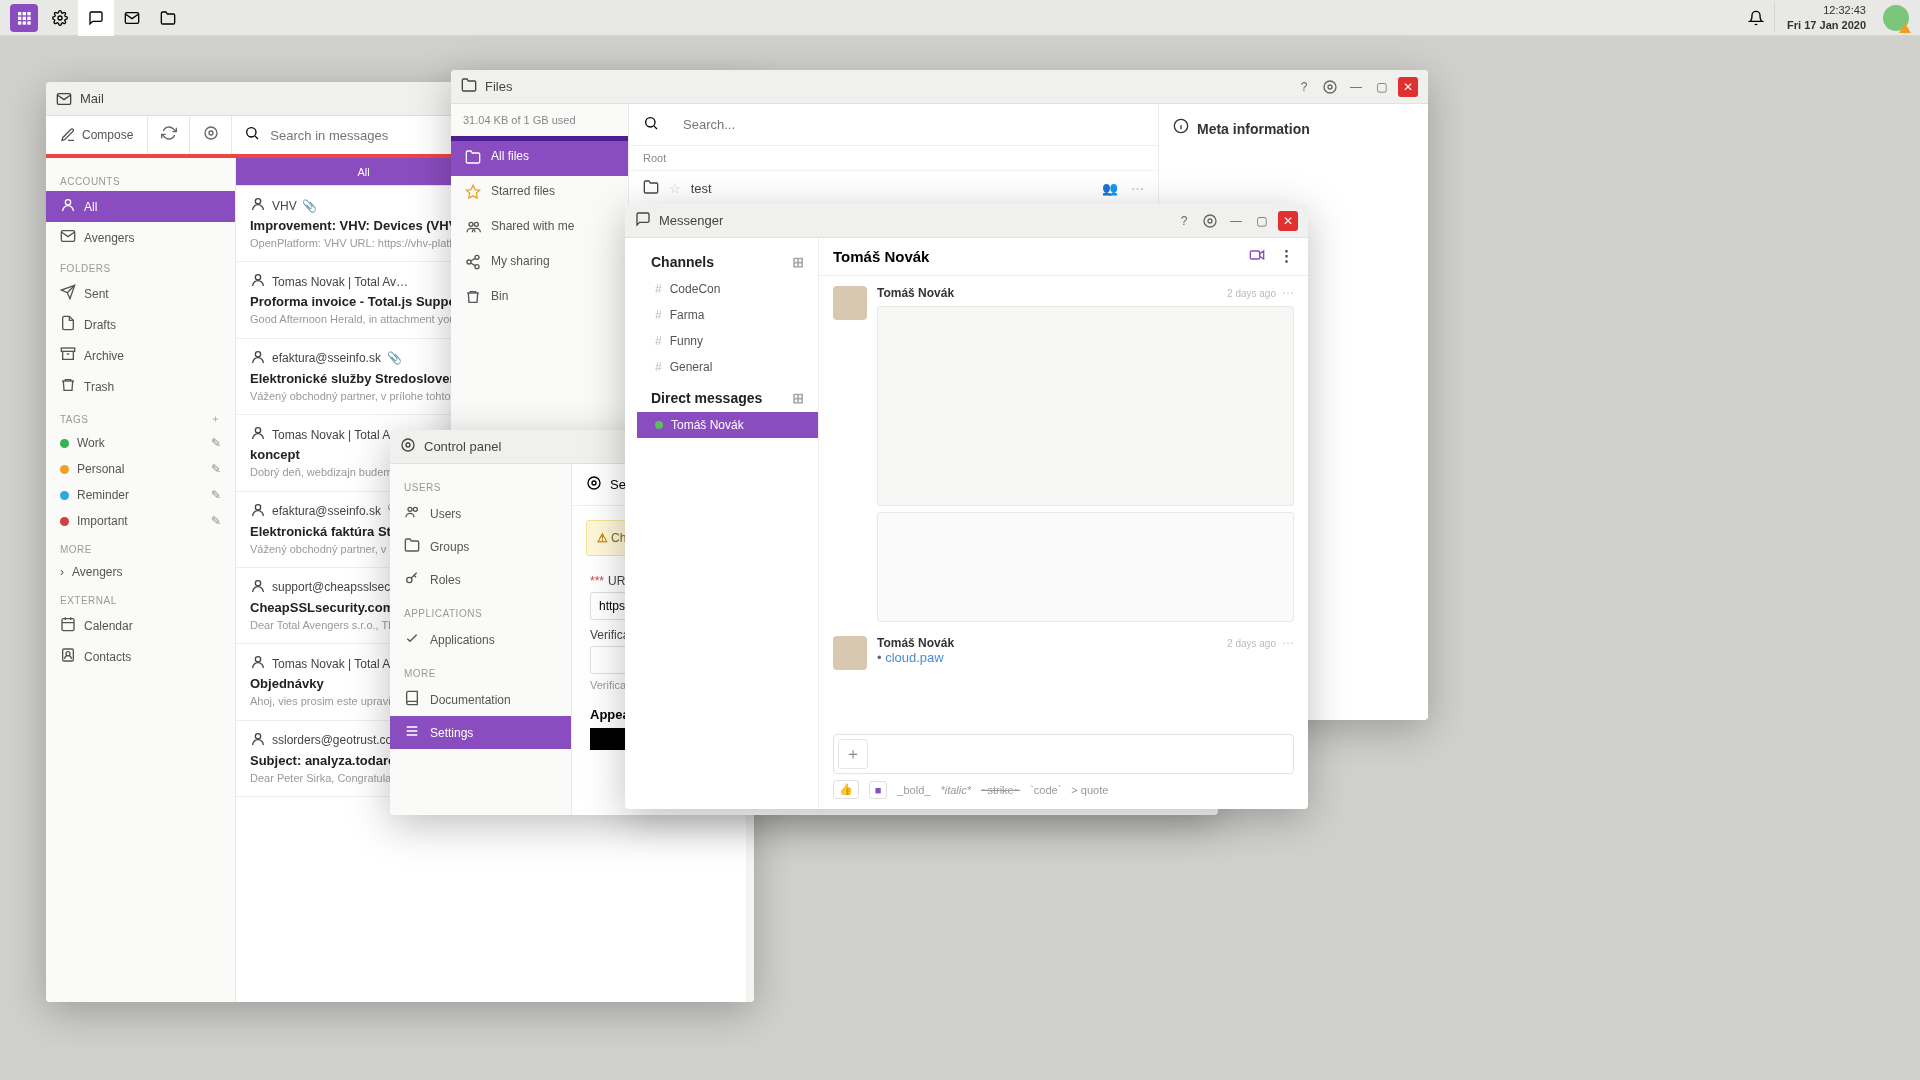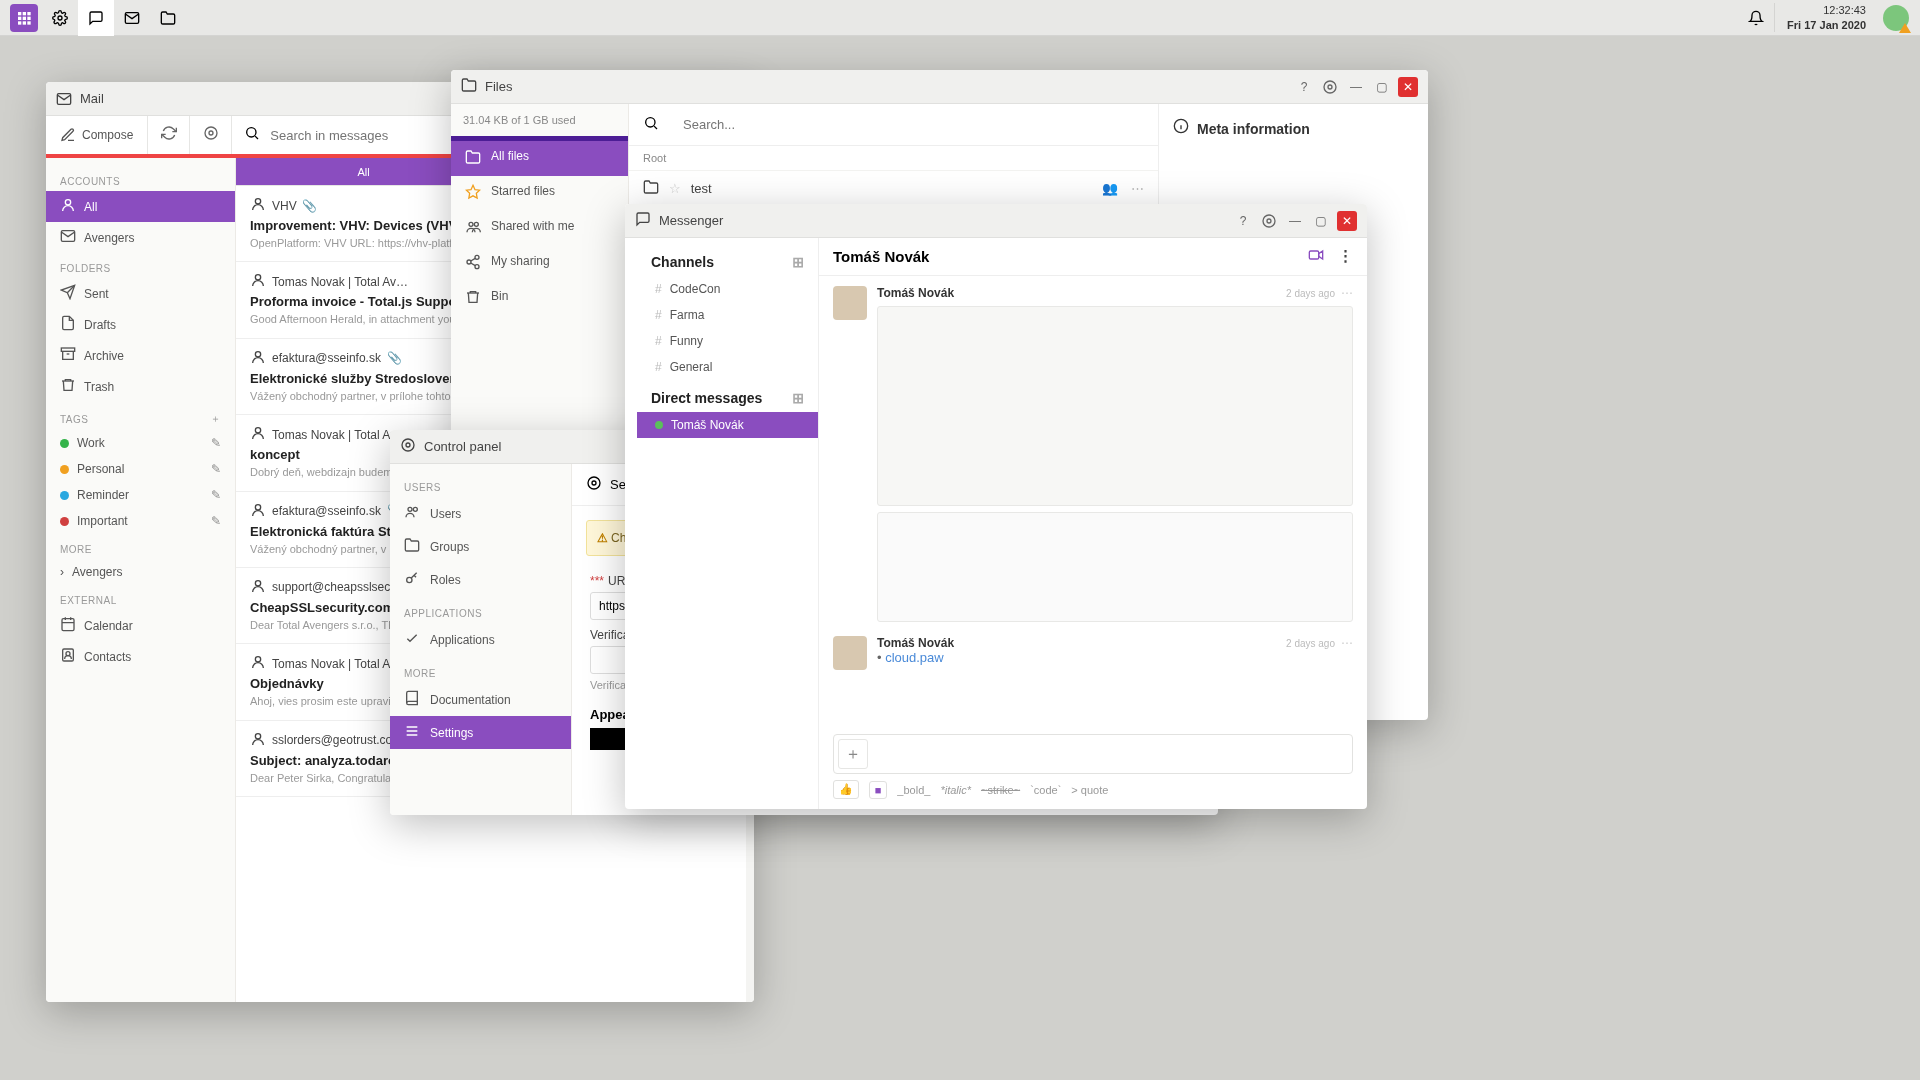--- a/index.html
+++ b/index.html
@@ -84,21 +84,21 @@
 .cp-field label { display:block; margin-bottom:4px; }
 .cp-field input { width:100%; border:1px solid #ddd; padding:6px 8px; border-radius:3px; font-size:12px; }
 .cp-help { font-size:11px; color:#999; margin-top:4px; line-height:1.4; }
 .cp-link { color:#4a8ad8; }
 .cp-req { color:#d04040; margin-right:4px; }
 .cp-appearance { padding:10px 18px 0; font-size:13px; font-weight:600; }
 .color-strip { display:flex; height:22px; margin:6px 18px 0; }
 .color-strip span { flex:1; }
 
 
-#msg-win { left: 625px; top: 204px; width: 742px; height: 605px; }
+#msg-win { left: 625px; top: 204px; width: 683px; height: 605px; }
 .msg-body { display:flex; flex:1; overflow:hidden;margin-left:12px; }
 .msg-side { width:182px; border-right:1px solid #eee; font-size:12px; padding-top:6px; }
 .msg-sec { display:flex; align-items:center; justify-content:space-between; padding:10px 14px 6px; font-size:14px; font-weight:600; color:#222; }
 .msg-item { display:flex; align-items:center; gap:8px; padding:6px 18px; color:#555; cursor:pointer; }
 .msg-item .hash { color:#bbb; }
 .msg-item.active { background:#8a4dbf; color:#fff; }
 .msg-item .dot { width:8px; height:8px; border-radius:50%; background:#5bbf5b; }
 .msg-main { flex:1; display:flex; flex-direction:column; }
 .msg-hdr { height:38px; border-bottom:1px solid #eee; display:flex; align-items:center; padding:0 14px; font-size:15px; font-weight:600; }
 .msg-hdr .acts { margin-left:auto; display:flex; gap:14px; color:#8a4dbf; }

